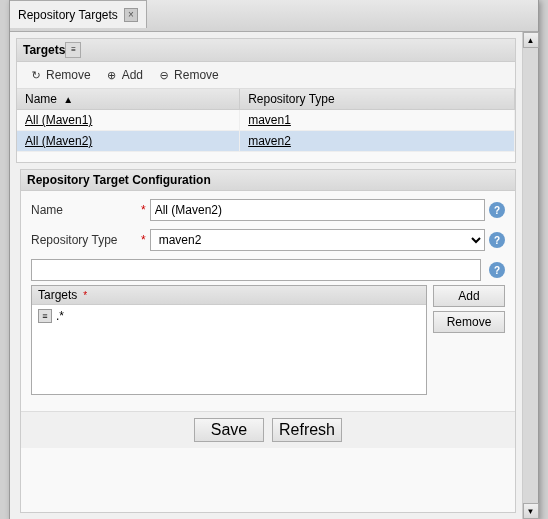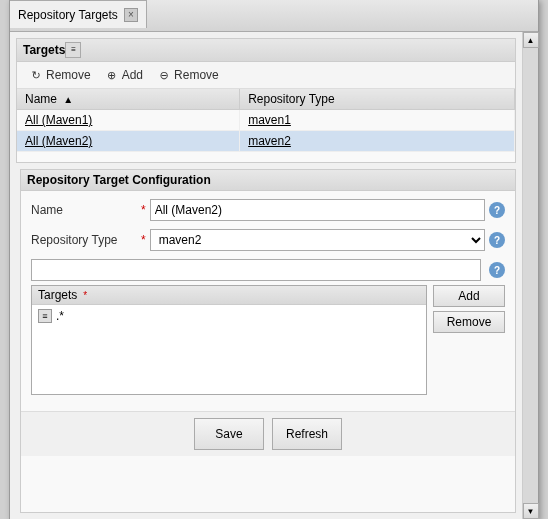--- a/index.html
+++ b/index.html
@@ -287,25 +287,25 @@
     .footer-buttons {
       display: flex;
       justify-content: center;
       gap: 8px;
       padding: 6px;
       border-top: 1px solid #ddd;
       background: #f0f0f0;
     }
     .footer-btn {
       width: 70px;
-      height: 32px;
+      height: 24px;
       border: 1px solid #aaa;
       background: linear-gradient(to bottom, #f5f5f5, #e0e0e0);
       cursor: pointer;
-      font-size: 12px;
+      font-size: 16px;
       display: flex;
       align-items: center;
       justify-content: center;
     }
     .scrollbar {
       width: 16px;
       background: #e8e8e8;
       border-left: 1px solid #ccc;
       display: flex;
       flex-direction: column;

